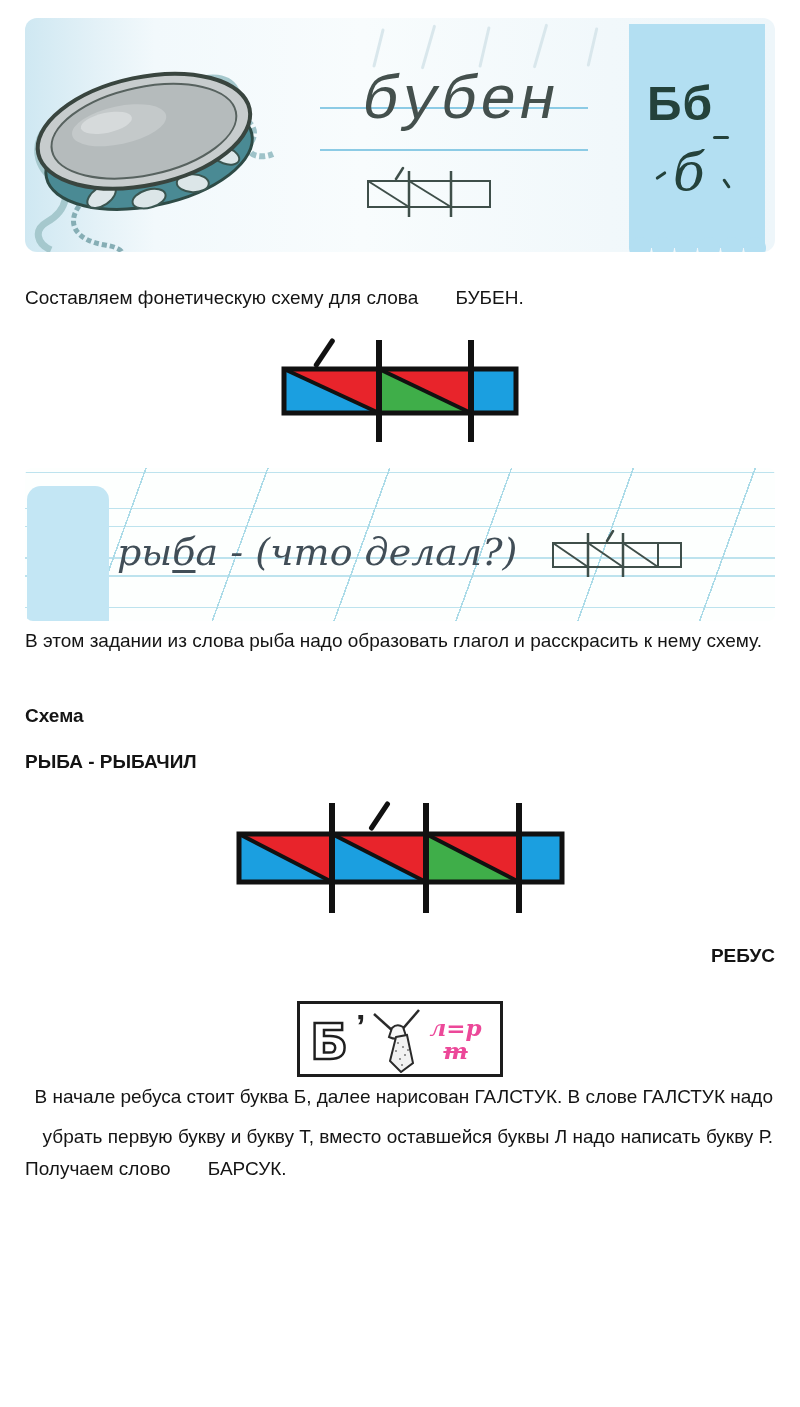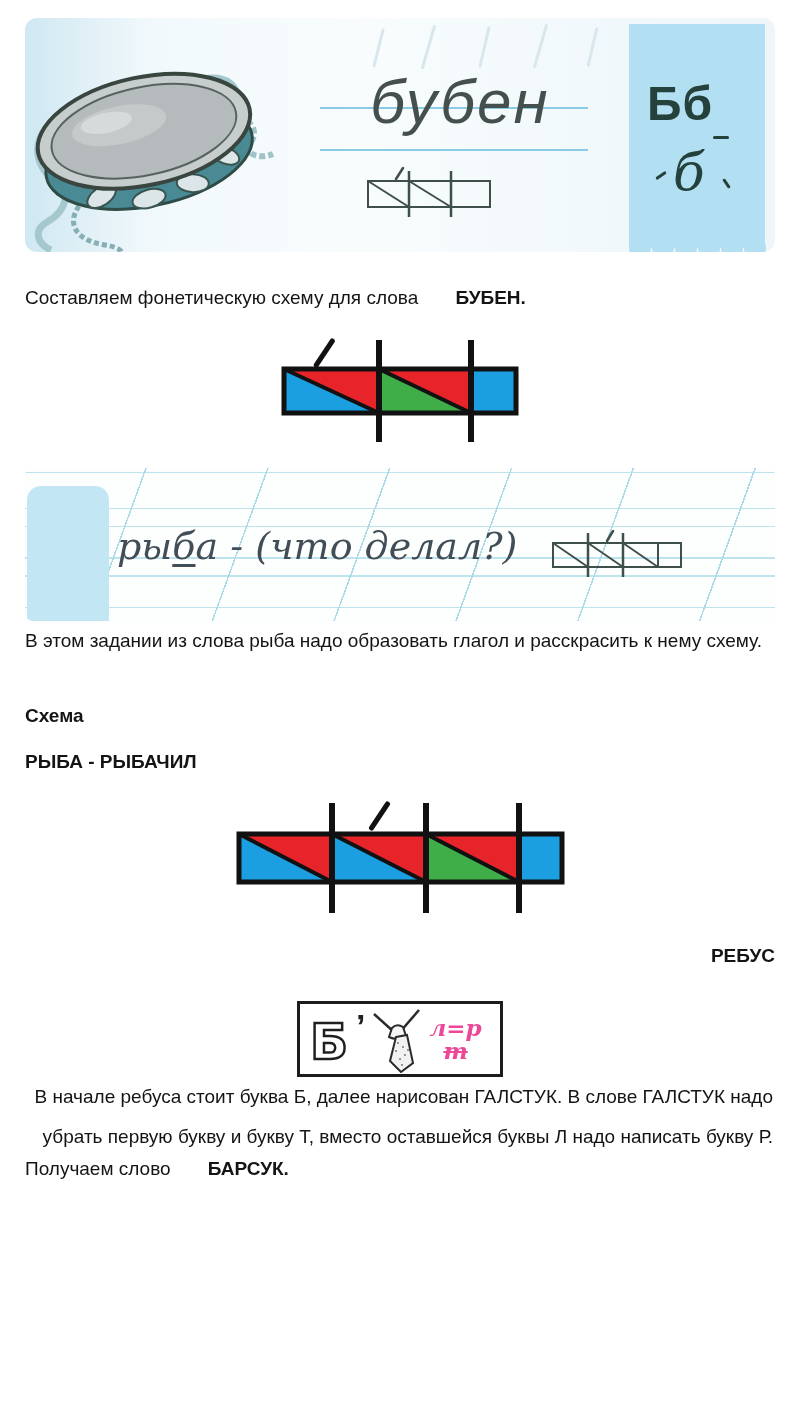--- a/index.html
+++ b/index.html
@@ -5,33 +5,33 @@
   html,body{margin:0;padding:0;background:#ffffff;}
   body{
     width:800px;box-sizing:border-box;padding:18px 25px 30px 25px;
     font-family:"Liberation Sans","DejaVu Sans",sans-serif;color:#141414;
   }
   h1.page-title{font-size:22px;font-weight:700;margin:0 0 28px 0;}
   .heading{font-size:19px;font-weight:700;margin:0;}
   p.para{font-size:19px;margin:0;max-width:748px;}
   .lh-multi{line-height:40px;}
   .lh-single{line-height:24px;}
-  strong{font-weight:700;padding-left:32px;}
+  strong{font-weight:400;padding-left:32px;}
 
   
   .card1{
     position:relative;height:234px;border-radius:12px;overflow:hidden;
     background:linear-gradient(90deg,#cfe8f2 0px,#e3f1f7 70px,#f2f9fc 130px,#f8fcfd 45%,#f1f8fb 78%,#eef6fa 100%);
     margin:0 0 34px 0;
   }
   .ghost-stroke{position:absolute;width:3px;background:#d9e7ec;border-radius:2px;}
   .wr-line{position:absolute;height:2px;background:#8ccbe5;}
   .cursive-word{
     position:absolute;left:300px;top:48px;width:270px;text-align:center;
-    font-family:Liberation Sans, sans-serif;font-style:italic;
+    font-family:Liberation Mono, monospace;font-style:italic;
     font-size:62px;color:#44504d;letter-spacing:2px;
   }
   .letter-panel{
     position:absolute;top:6px;right:10px;width:136px;height:224px;
     background:#b3dff2;
   }
   .letter-pair{position:absolute;left:18px;top:52px;font-size:48px;font-weight:700;color:#24423b;letter-spacing:1px;}
   .letter-cursive{
     position:absolute;left:44px;top:118px;font-family:"DejaVu Serif","Liberation Serif",serif;
     font-style:italic;font-size:52px;color:#24423b;
@@ -50,21 +50,21 @@
   .card2{
     position:relative;height:153px;border-radius:8px;overflow:hidden;
     background:
       repeating-linear-gradient(110deg,transparent 0px,transparent 113px,#abdbe8 113px,#abdbe8 114.5px),
       repeating-linear-gradient(180deg,transparent 0px,transparent 30px,#bde3ee 30px,#bde3ee 31.5px,transparent 31.5px,transparent 48px,#bde3ee 48px,#bde3ee 49.5px),
       #fdfffe;
     background-position:0 0,0 10px,0 0;
     margin:14px 0 0 0;
   }
   .nb-tab{position:absolute;left:2px;top:18px;width:82px;height:150px;background:#c3e6f4;border-radius:14px;}
-  .nb-row{position:absolute;left:92px;top:56px;display:flex;gap:32px;}
+  .nb-row{position:absolute;left:92px;top:56px;display:flex;align-items:center;gap:32px;}
   .nb-hand{
     font-family:"DejaVu Serif","Liberation Serif",serif;font-style:italic;
     font-size:38px;color:#414e57;white-space:nowrap;
   }
   .nb-hand .under{text-decoration:underline;text-underline-offset:5px;}
 
   
   .rebus-wrap{display:flex;justify-content:center;margin:34px 0 0 0;}
   .rebus-box{
     width:206px;height:76px;border:3px solid #1c1c1c;background:#fff;

